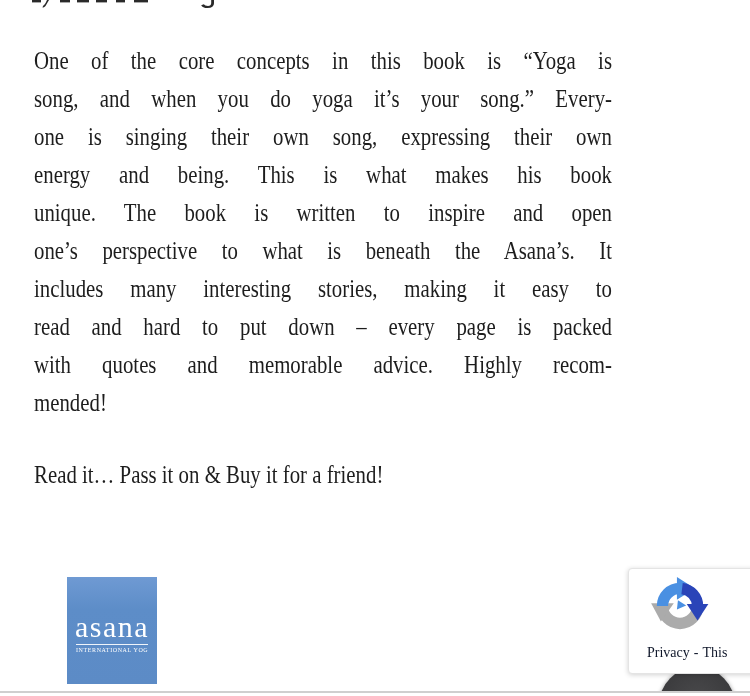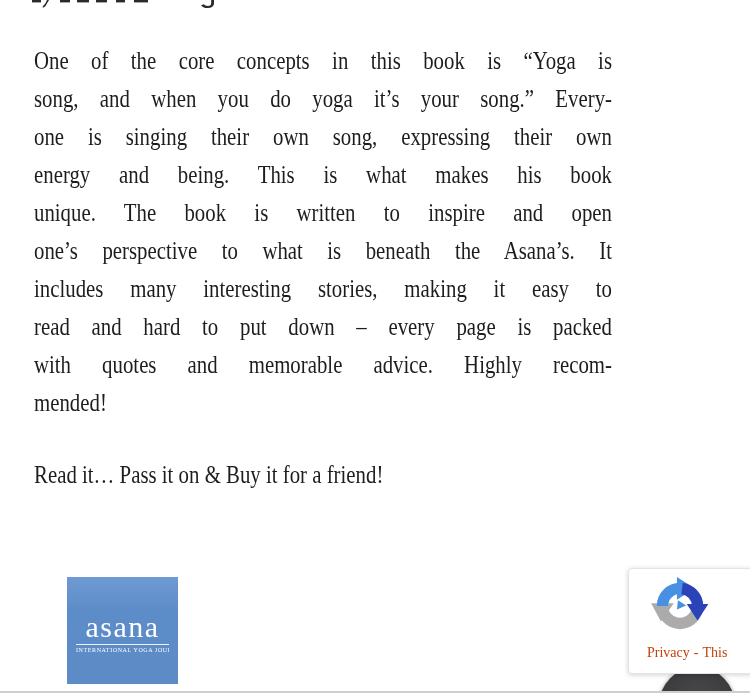--- a/index.html
+++ b/index.html
@@ -17,21 +17,21 @@
     transform:scaleX(0.85); transform-origin:0 0;
     font-size:24.5px; line-height:38px; color:#1d1d1d;
     font-weight:400; letter-spacing:0;
   }
   .jline { text-align:justify; text-align-last:justify; height:38px; overflow:hidden; }
   .jline.lastline { text-align:left; text-align-last:left; }
   .closing { margin-top:34px; text-align:left; }
 
   
   .asana-logo {
-    position:absolute; left:67px; top:577px; width:111px; height:107px;
+    position:absolute; left:67px; top:577px; width:90px; height:107px;
     background:linear-gradient(180deg,#6f9ad3 0%, #5d8dc8 30%, #5c8bc6 100%);
     z-index:1;
   }
   .asana-word {
     position:absolute; left:0; right:0; top:33px; text-align:center;
     color:#ffffff; font-size:30px; font-weight:400; letter-spacing:1.5px;
   }
   .asana-sub {
     position:absolute; left:9px; right:9px; top:67px;
     border-top:1px solid rgba(255,255,255,0.9); padding-top:2px;
@@ -53,21 +53,21 @@
     position:absolute; left:628px; top:568px; width:140px; height:104px;
     background:#ffffff; border:1px solid #e4e4e4; border-radius:4px;
     box-shadow:0 1px 5px rgba(0,0,0,0.18);
     z-index:2;
   }
   .recaptcha svg { position:absolute; left:18px; top:4px; }
   .rc-links {
     position:absolute; left:18px; top:76px; white-space:nowrap;
     font-size:14px; color:#5f5f5f;
   }
-  .rc-links span { color:#c2410c; text-decoration:none;margin-top:8px; }
+  .rc-links span { color:#0f172a; text-decoration:none;margin-top:8px; }
   .rc-sep { margin:0 4px; }
 
   
   .bottom-bar { position:absolute; left:0; top:691px; width:750px; height:2px; background:#cfcfcf; z-index:3; }
   .bottom-strip { position:absolute; left:0; top:693px; width:750px; height:3px; background:#ffffff; z-index:3; }
 </style>
 </head>
 <body>
 
 <div class="page">

